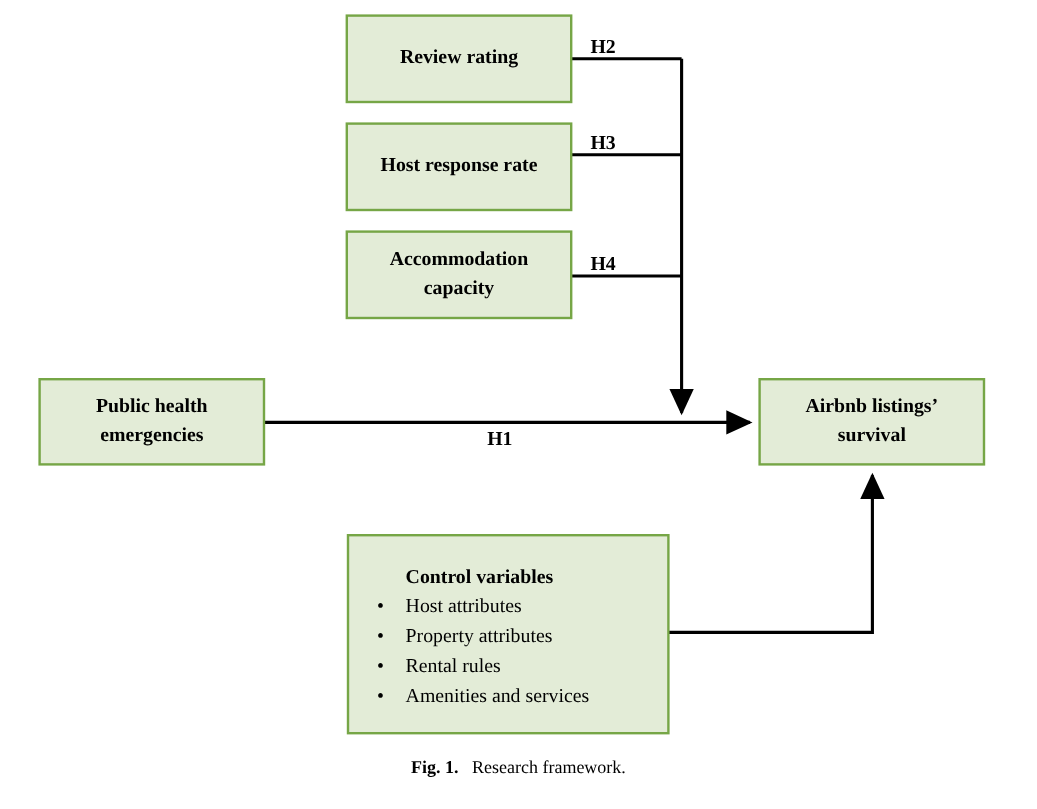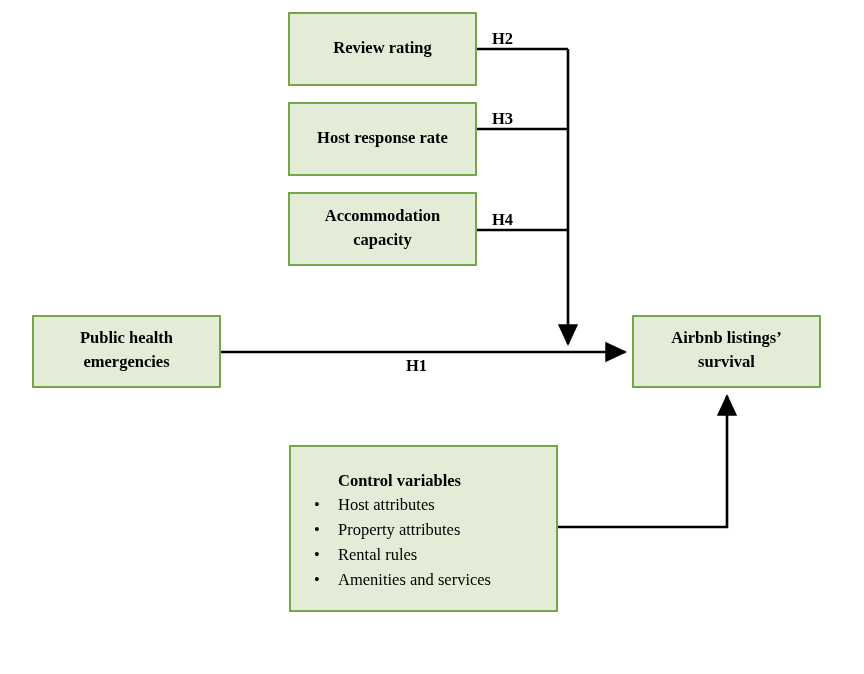--- a/index.html
+++ b/index.html
@@ -147,14 +147,19 @@
         <text x="338" y="585" class="control-item" fill="#000000">Amenities and services</text>
       </g>
     <g id="hyp-layer">
         <text x="406" y="371" class="hyp-label" fill="#000000">H1</text>
         <text x="492" y="44" class="hyp-label" fill="#000000">H2</text>
         <text x="492" y="124" class="hyp-label" fill="#000000">H3</text>
         <text x="492" y="225" class="hyp-label" fill="#000000">H4</text>
       </g>
   </svg>
 
+  <div class="caption" style="top: 632px;">
+    <span class="caption-prefix">Fig. 1.</span>
+    <span>&nbsp;</span>
+    <span class="caption-text">Research framework.</span>
+  </div>
 
 </div>
 
 </body></html>

